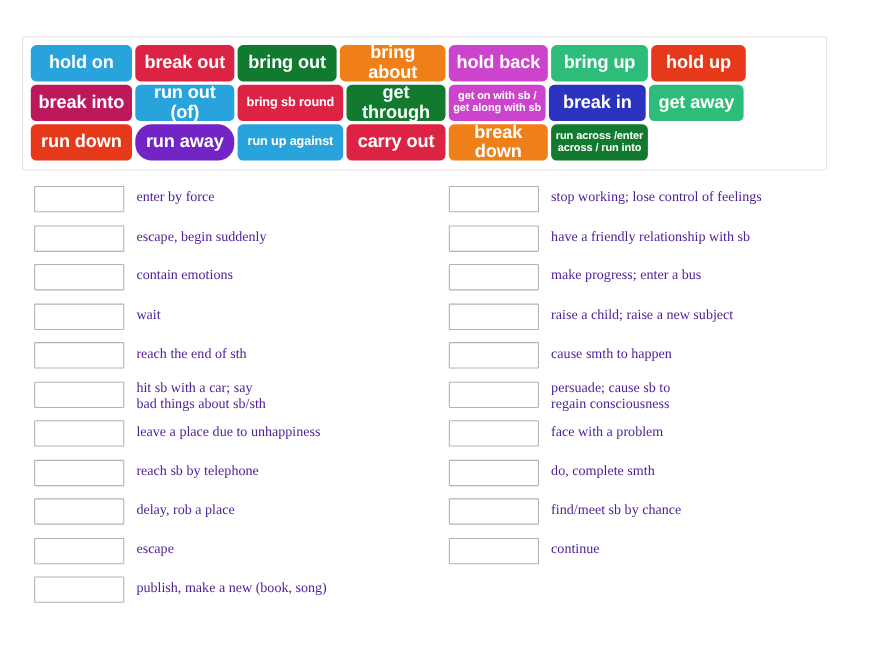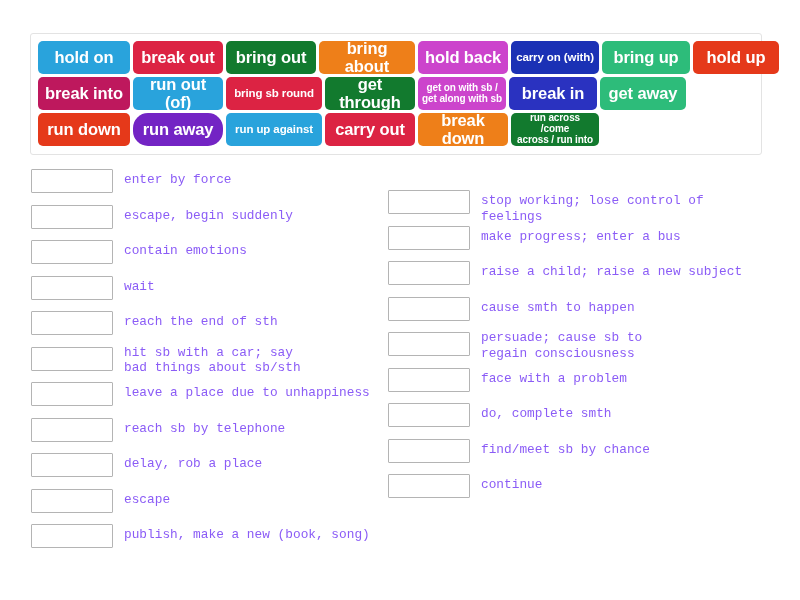--- a/index.html
+++ b/index.html
@@ -11,21 +11,21 @@
     overflow: hidden;
   }
   body {
     font-family: "Liberation Sans", sans-serif;
     -webkit-font-smoothing: antialiased;
   }
 
   
   #tile-bank {
     position: absolute;
-    left: 30px;
+    left: 20px;
     top: 33px;
     width: 732px;
     box-sizing: border-box;
     border: 1px solid #e3e3e3;
     border-radius: 3px;
     background: #ffffff;
     padding: 7px 6px 8px 7px;
   }
   .tile-row {
     display: flex;
@@ -60,21 +60,21 @@
   .t-md { font-size: 11.5px; }
   .t-sm { font-size: 10px; }
 
   
   .answer-col {
     position: absolute;
     top: 166px;
     width: 360px;
   }
   #answer-col-left  { left: 31px; }
-  #answer-col-right { left: 388px; margin-top: 21px; }
+  #answer-col-right { left: 408px; }
 
   .answer-row {
     display: flex;
     flex-direction: row;
     align-items: flex-start;
     height: 35.5px;
     box-sizing: border-box;
   }
   .answer-row.tall { height: 35.5px; }
 
@@ -85,59 +85,58 @@
     border: 1px solid #b4b4b4;
     background: #ffffff;
     box-sizing: border-box;
     margin-top: 3px;
     border-radius: 1px;
     cursor: pointer;
   }
   .answer-text {
     margin-left: 11px;
     font-size: 12.8px;
-    color: #8b5cf6;
+    color: #4c1d95;
     line-height: 15.5px;
     padding-top: 6px;
     white-space: pre-line;
-    font-family: Liberation Mono, monospace;
+    font-family: Liberation Serif, serif;
   }
   .answer-text.two-line { padding-top: 1px; }
 </style>
 </head>
 <body>
 
 <div id="tile-bank">
     <div class="tile-row">
       <div class="tile t-lg" style="background: rgb(41, 163, 220); width: 92px; min-width: 92px;">hold on</div>
       <div class="tile t-lg" style="background: rgb(220, 35, 67); width: 90px; min-width: 90px;">break out</div>
       <div class="tile t-lg" style="background: rgb(18, 122, 46); width: 90px; min-width: 90px;">bring out</div>
       <div class="tile t-lg" style="background: rgb(238, 127, 25); width: 96px; min-width: 96px;">bring about</div>
       <div class="tile t-lg" style="background: rgb(204, 68, 204); width: 90px; min-width: 90px;">hold back</div>
-      <div class="tile t-md" style="background: rgb(27, 49, 181); width: 88px; min-width: 88px;">carry on (with)</div>
       <div class="tile t-lg" style="background: rgb(45, 188, 122); width: 88px; min-width: 88px;">bring up</div>
       <div class="tile t-lg" style="background: rgb(229, 57, 26); width: 86px; min-width: 86px;">hold up</div>
     </div>
     <div class="tile-row">
       <div class="tile t-lg" style="background: #be185d; width: 92px; min-width: 92px;">break into</div>
       <div class="tile t-lg" style="background: rgb(41, 163, 220); width: 90px; min-width: 90px;">run out (of)</div>
       <div class="tile t-md" style="background: rgb(220, 35, 67); width: 96px; min-width: 96px;">bring sb round</div>
       <div class="tile t-lg" style="background: rgb(18, 122, 46); width: 90px; min-width: 90px;">get through</div>
       <div class="tile t-sm" style="background: rgb(204, 68, 204); width: 88px; min-width: 88px;">get on with sb /
 get along with sb</div>
       <div class="tile t-lg" style="background: rgb(42, 50, 192); width: 88px; min-width: 88px;">break in</div>
       <div class="tile t-lg" style="background: rgb(45, 188, 122); width: 86px; min-width: 86px;">get away</div>
     </div>
     <div class="tile-row">
       <div class="tile t-lg" style="background: rgb(229, 57, 26); width: 92px; min-width: 92px;">run down</div>
       <div class="tile t-lg" style="background: rgb(115, 36, 196); width: 90px; min-width: 90px; border-radius: 15px;">run away</div>
       <div class="tile t-md" style="background: rgb(41, 163, 220); width: 96px; min-width: 96px;">run up against</div>
       <div class="tile t-lg" style="background: rgb(220, 35, 67); width: 90px; min-width: 90px;">carry out</div>
       <div class="tile t-lg" style="background: rgb(238, 127, 25); width: 90px; min-width: 90px;">break down</div>
-      <div class="tile t-sm" style="background: rgb(18, 122, 46); width: 88px; min-width: 88px;">run across /come
+      <div class="tile t-sm" style="background: rgb(18, 122, 46); width: 88px; min-width: 88px;">run across /enter
 across / run into</div>
     </div>
   </div>
 
 <div id="answer-col-left" class="answer-col">
     <div class="answer-row">
       <div class="drop-box"></div>
       <div class="answer-text">enter by force</div>
     </div>
     <div class="answer-row">
@@ -182,20 +181,24 @@
       <div class="answer-text">publish, make a new (book, song)</div>
     </div>
   </div>
 <div id="answer-col-right" class="answer-col">
     <div class="answer-row">
       <div class="drop-box"></div>
       <div class="answer-text">stop working; lose control of feelings</div>
     </div>
     <div class="answer-row">
       <div class="drop-box"></div>
+      <div class="answer-text">have a friendly relationship with sb</div>
+    </div>
+    <div class="answer-row">
+      <div class="drop-box"></div>
       <div class="answer-text">make progress; enter a bus</div>
     </div>
     <div class="answer-row">
       <div class="drop-box"></div>
       <div class="answer-text">raise a child; raise a new subject</div>
     </div>
     <div class="answer-row">
       <div class="drop-box"></div>
       <div class="answer-text">cause smth to happen</div>
     </div>

